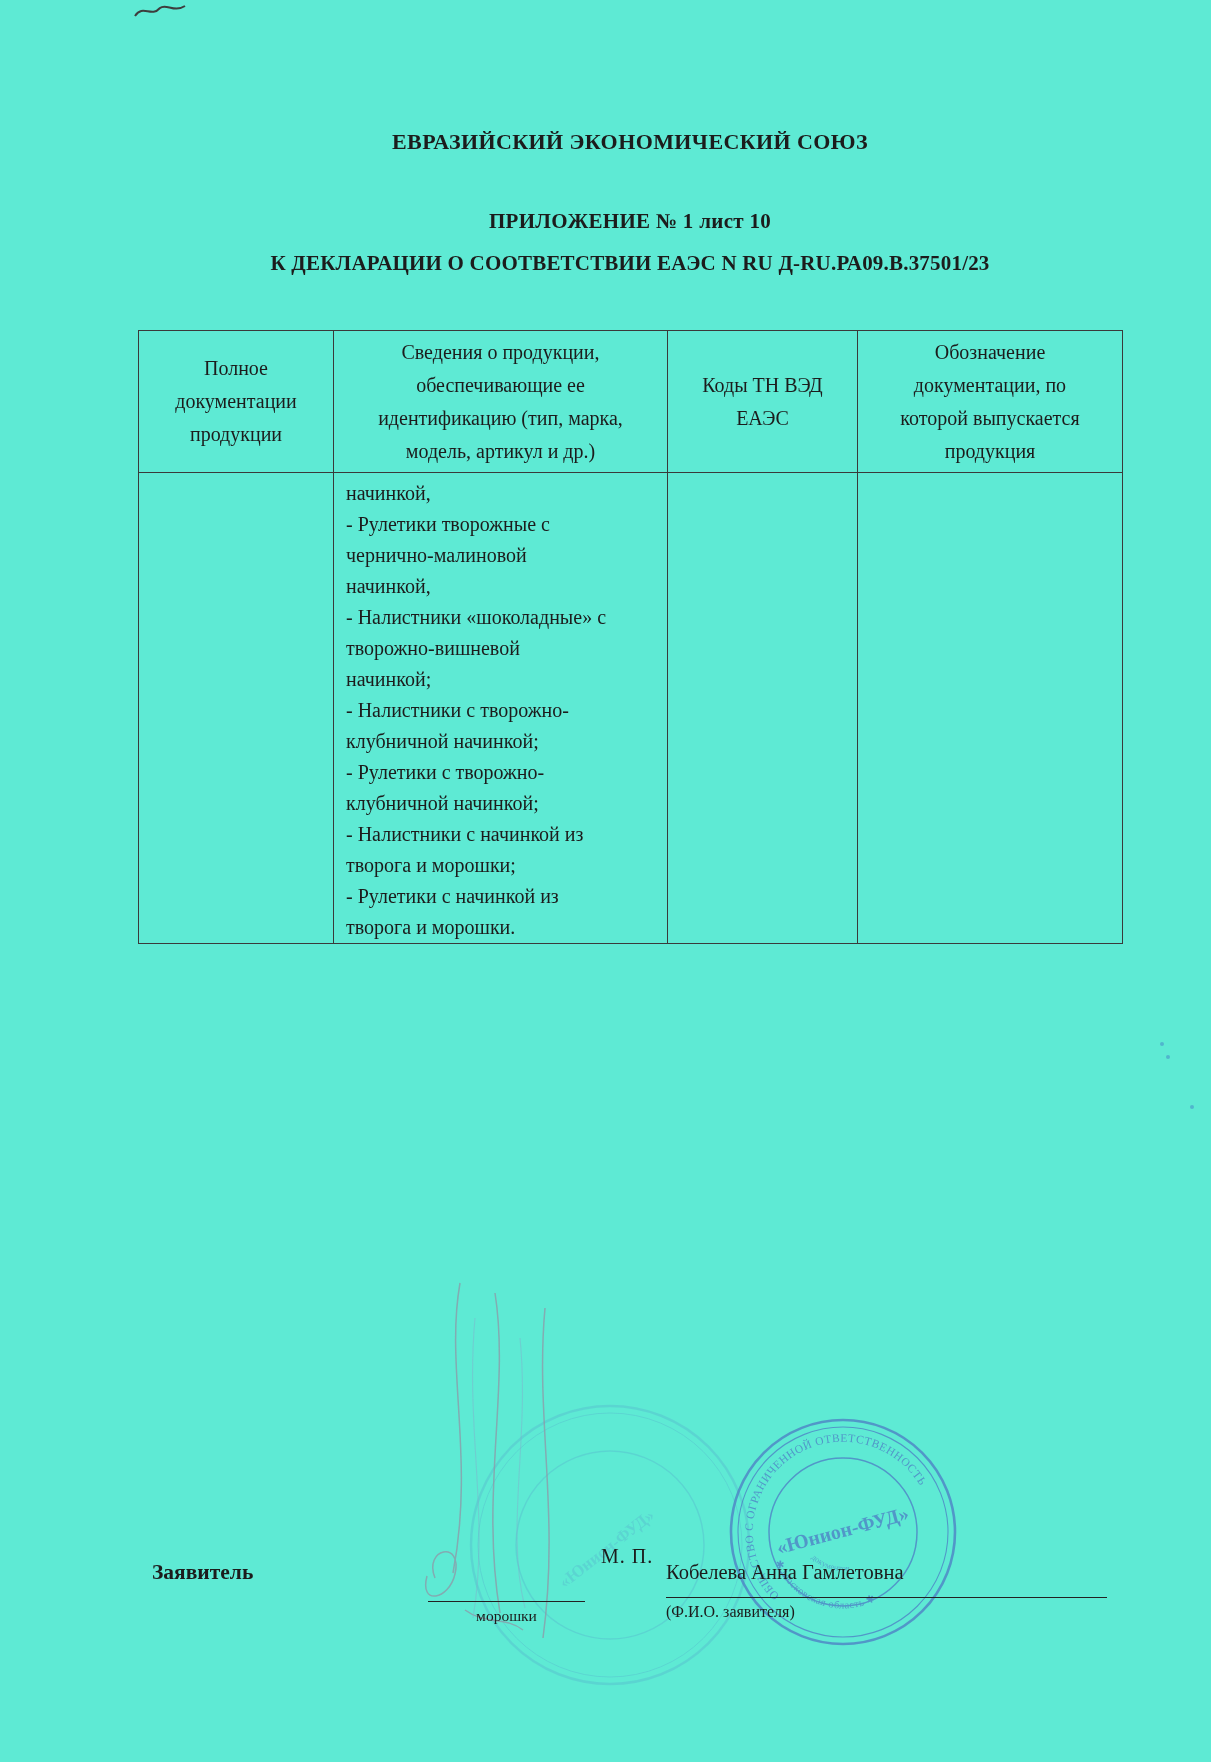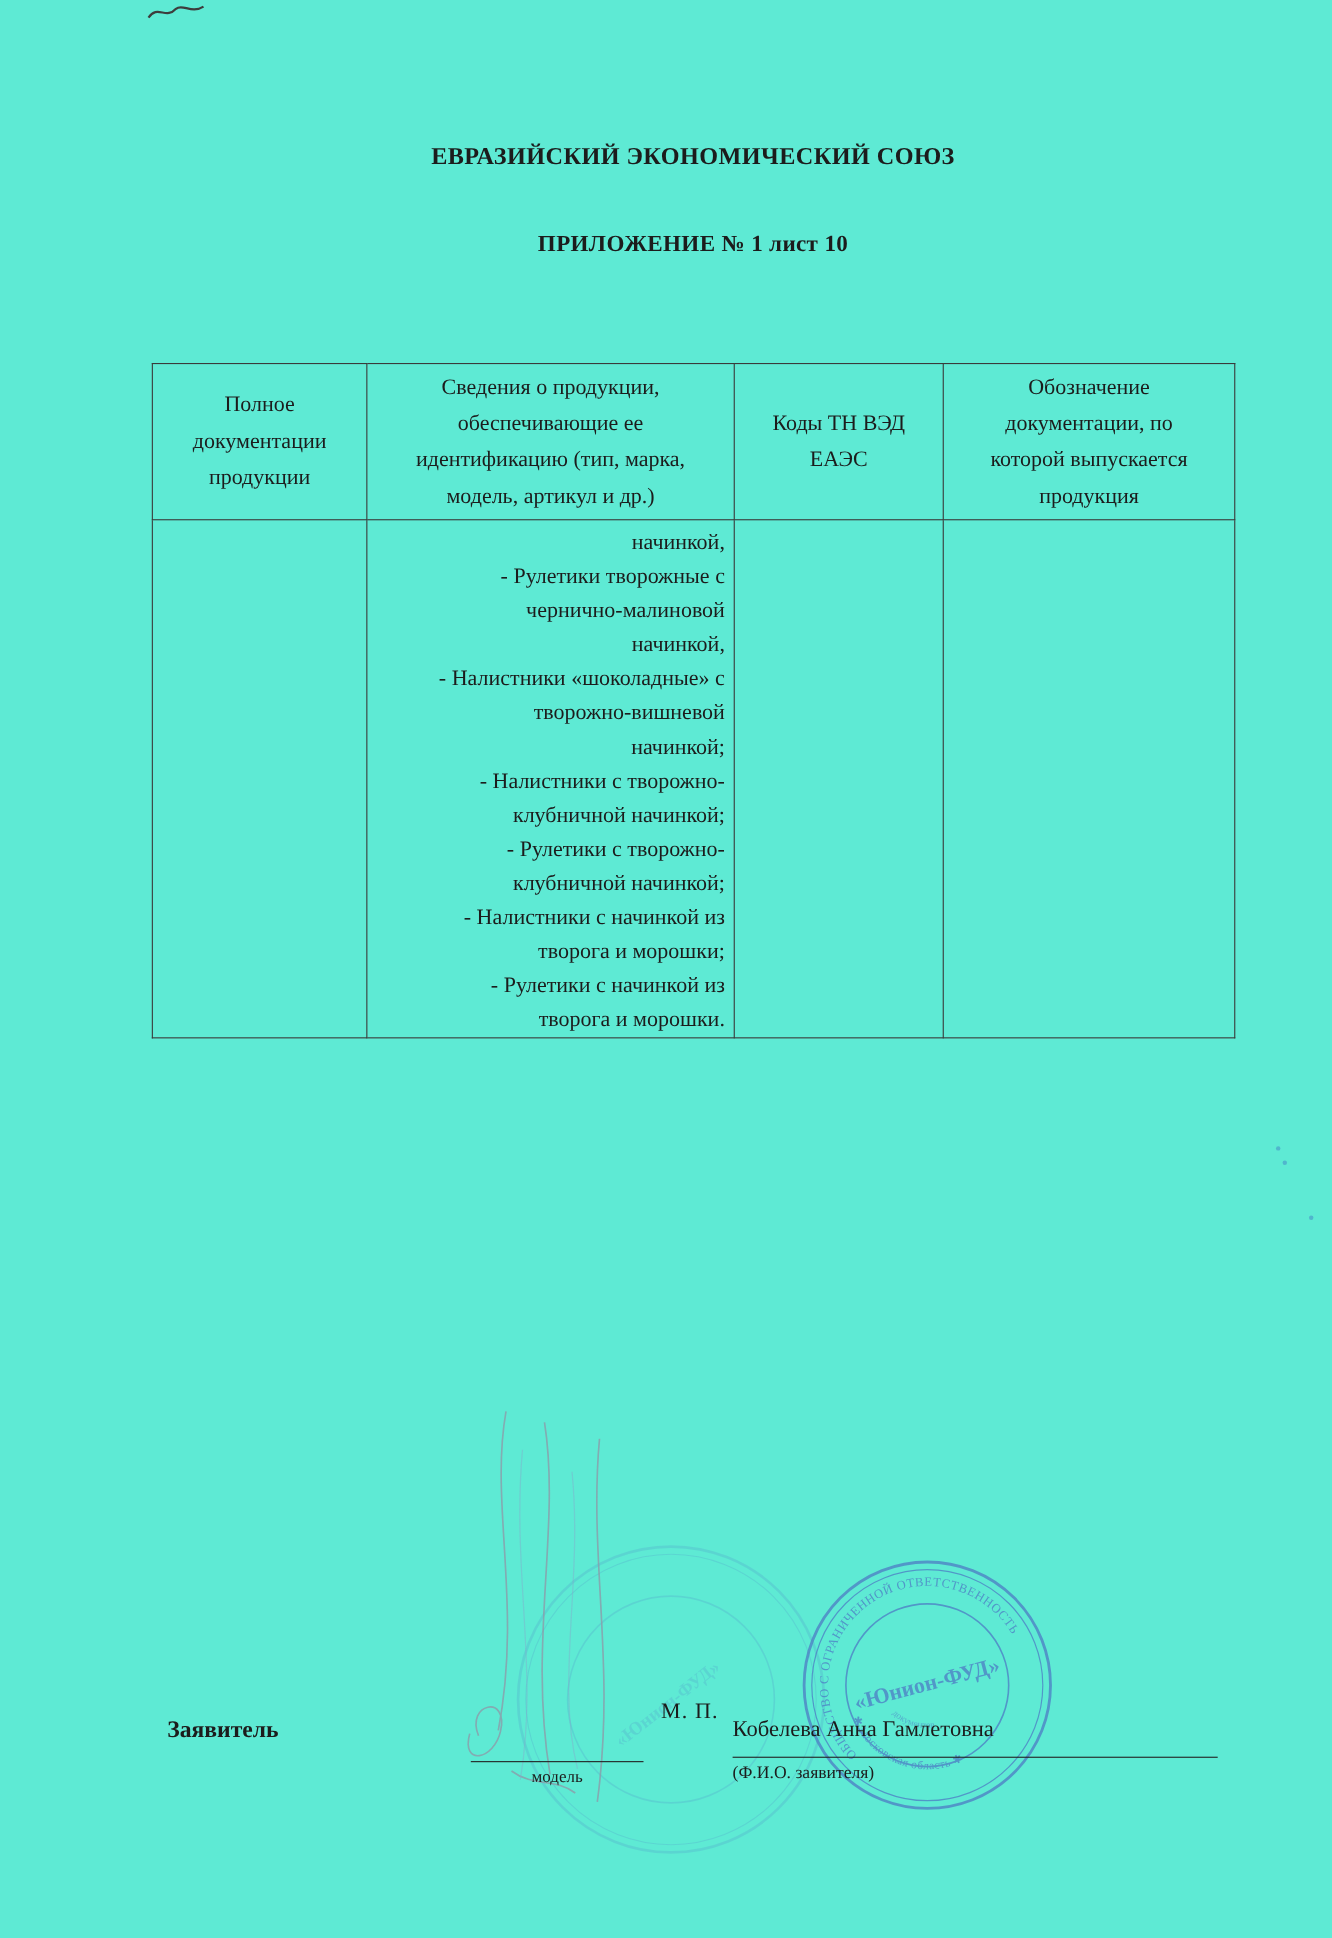--- a/index.html
+++ b/index.html
@@ -17,21 +17,21 @@
   table.products { position:absolute; left:138px; top:330px; width:984px;
     border-collapse:collapse; table-layout:fixed; }
   table.products th, table.products td { border:1.6px solid #3a3a3a; }
   table.products thead tr { height:142px; }
   table.products tbody tr { height:470px; }
   table.products th {
     font-weight:normal; font-size:20px; line-height:33px;
     text-align:center; vertical-align:middle; white-space:pre-line; padding:0 6px;
   }
   table.products td { vertical-align:top; }
-  td.info-cell { font-size:20px; line-height:31px; padding:5px 8px 0 12px; white-space:pre-line;text-align:right; }
+  td.info-cell { font-size:20px; line-height:31px; padding:5px 8px 0 12px; white-space:pre-line; }
 
   .applicant { position:absolute; left:152px; top:1560px; font-size:21.5px; font-weight:bold; }
   .sig-line   { position:absolute; left:428px; top:1601px; width:157px; border-top:1.6px solid #222; }
   .sig-caption{ position:absolute; left:428px; top:1607px; width:157px; text-align:center; font-size:15.5px; }
   .mp         { position:absolute; left:601px; top:1545px; font-size:20px; letter-spacing:1px; }
   .name       { position:absolute; left:666px; top:1561px; width:441px; text-align:left; font-size:20.5px; }
   .name-line  { position:absolute; left:666px; top:1597px; width:441px; border-top:1.6px solid #222; }
   .name-caption{ position:absolute; left:666px; top:1603px; width:441px; text-align:left; font-size:16px; }
 
   .stamp-main  { position:absolute; left:723px; top:1412px; width:240px; height:240px; opacity:.82; }
@@ -51,20 +51,21 @@
 <body>
 
 <div class="page">
 
   <svg class="corner-mark" viewBox="0 0 55 18">
     <path d="M 2 14 C 10 2, 18 16, 27 6 C 33 1, 41 11, 52 4" stroke="#3d3d3d" stroke-width="2" fill="none"></path>
   </svg>
 
   <div class="title t1">ЕВРАЗИЙСКИЙ ЭКОНОМИЧЕСКИЙ СОЮЗ</div>
   <div class="title t2">ПРИЛОЖЕНИЕ № 1 лист 10</div>
+  <div class="title t3">К ДЕКЛАРАЦИИ О СООТВЕТСТВИИ ЕАЭС N RU Д-RU.РА09.В.37501/23</div>
 
   <table class="products">
     <colgroup>
       <col style="width:195px">
         <col style="width:334px">
         <col style="width:190px">
         <col style="width:265px">
     </colgroup>
     <thead>
       <tr>
@@ -144,21 +145,21 @@
       <path d="M 60 332 C 80 347, 100 338, 118 352"></path>
     </g>
     <g stroke="#86a8cc" stroke-width="1.2" fill="none" opacity="0.45">
       <path d="M 70 40 C 60 150, 85 240, 68 340"></path>
       <path d="M 115 60 C 125 160, 100 250, 120 330"></path>
     </g>
   </svg>
 
   <div class="applicant">Заявитель</div>
   <div class="sig-line"></div>
-  <div class="sig-caption">модель</div>
+  <div class="sig-caption">морошки</div>
   <div class="mp">М. П.</div>
   <div class="name">Кобелева Анна Гамлетовна</div>
   <div class="name-line"></div>
   <div class="name-caption">(Ф.И.О. заявителя)</div>
 
   <div class="ink-dot dot1"></div>
   <div class="ink-dot dot2"></div>
   <div class="ink-dot dot3"></div>
 
 </div>

